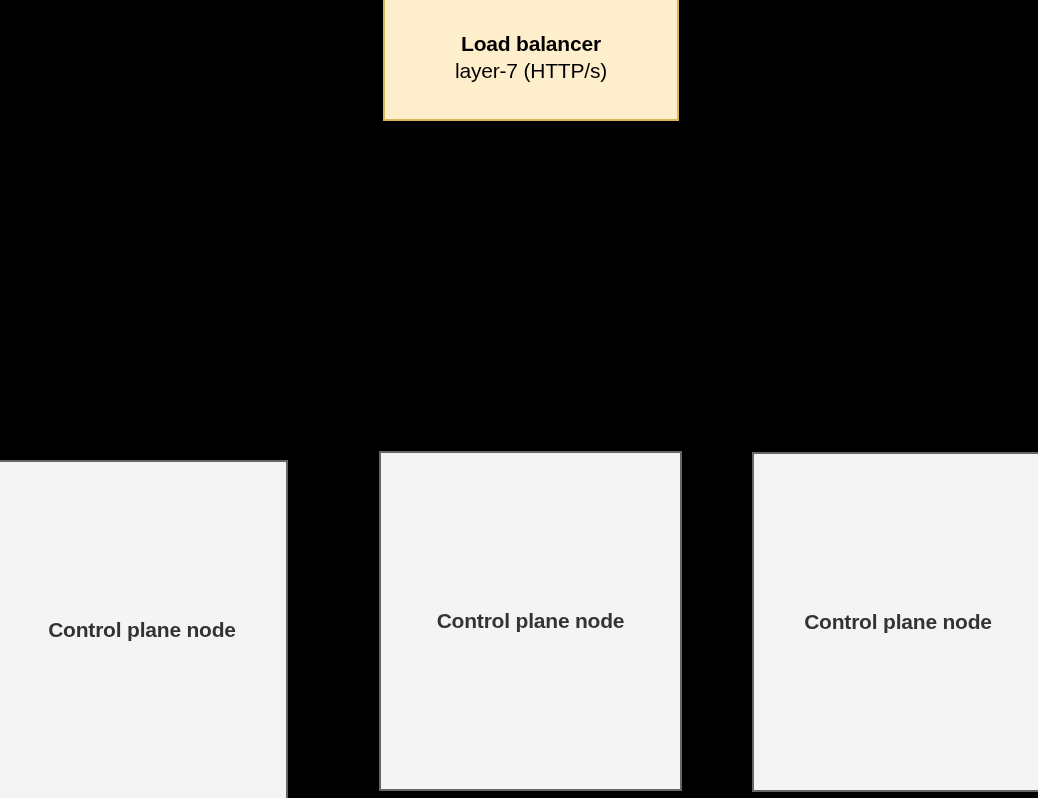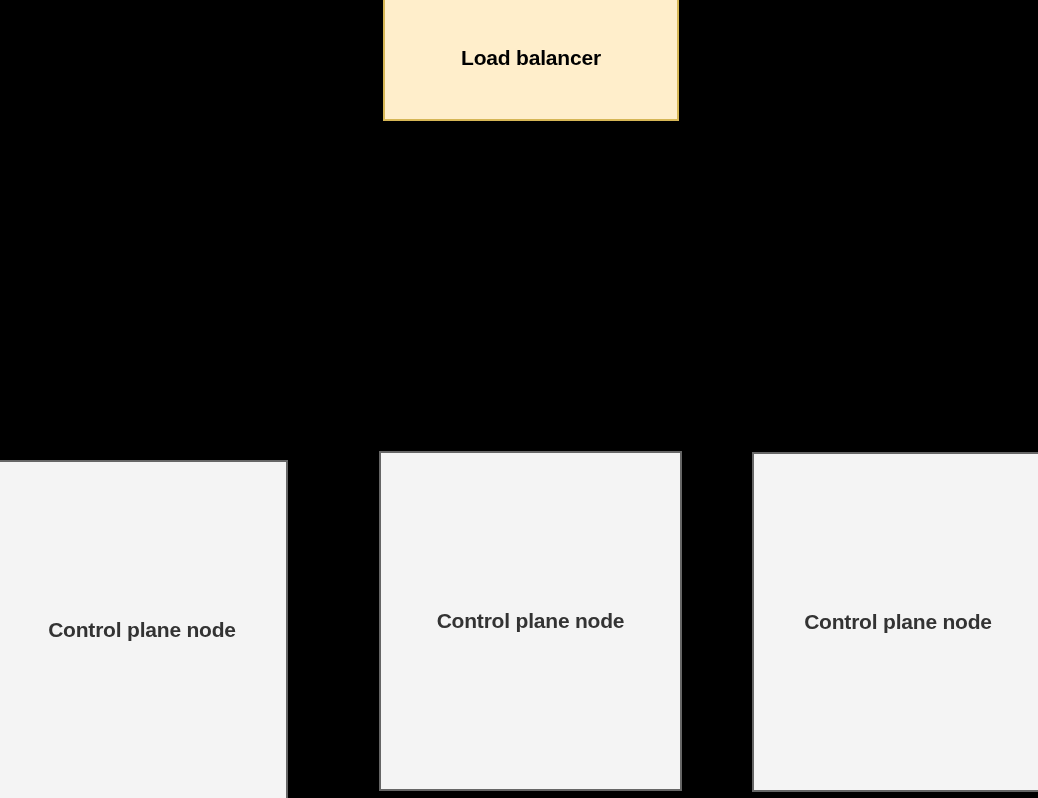--- a/index.html
+++ b/index.html
@@ -79,20 +79,21 @@
   #cp-node-1 .cp-label { margin-top: 0px; }
   #cp-node-2 .cp-label { margin-top: 0px; }
 </style>
 </head>
 <body>
 
 <div id="canvas">
 
   <div class="node node-lb" id="lb-node">
     <div class="lb-title">Load balancer</div>
+    <div class="lb-sub">layer-7 (HTTP/s)</div>
   </div>
 
   <div class="node node-cp" id="cp-node-0">
     <div class="cp-label">Control plane node</div>
   </div>
 
   <div class="node node-cp" id="cp-node-1">
     <div class="cp-label">Control plane node</div>
   </div>
 

